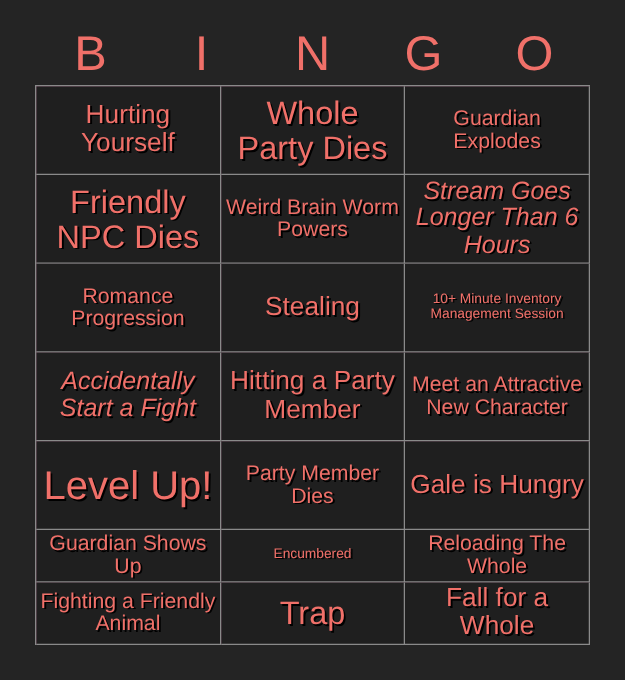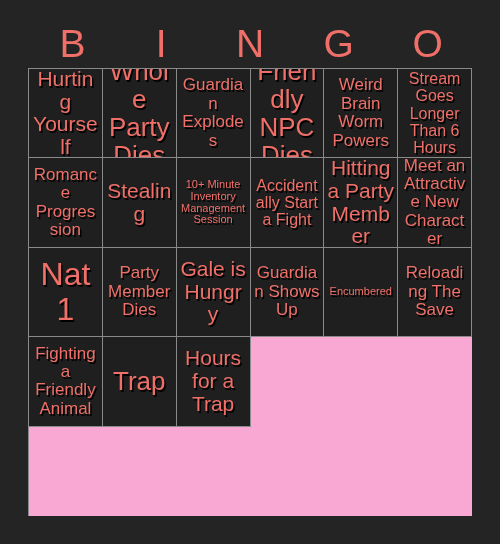--- a/index.html
+++ b/index.html
@@ -38,21 +38,21 @@
     letter-spacing: 0px;
     user-select: none;
   }
   #grid {
     position: absolute;
     left: 28px;
     top: 68px;
     width: 444px;
     height: 448px;
     display: grid;
-    grid-template-columns: repeat(6, 1fr);
+    grid-template-columns: repeat(3, 1fr);
     grid-template-rows: repeat(5, 1fr);
     border-top: 1px solid #8a8a8a;
     border-left: 1px solid #8a8a8a;
     box-sizing: border-box;
     background: #f9a8d4;
   }
   .cell {
     border-right: 1px solid #8a8a8a;
     border-bottom: 1px solid #8a8a8a;
     box-sizing: border-box;
@@ -68,21 +68,21 @@
   .cell-text {
     display: block;
     width: 100%;
     color: #F07069;
     text-shadow: 1.5px 1.5px 0px #000000;
     line-height: 1.08;
     word-wrap: break-word;
   }
   
   .cell-text[data-size="xs"]  { font-size: 11px; }
-  .cell-text[data-size="s"]   { font-size: 16px; }
+  .cell-text[data-size="s"]   { font-size: 20px; font-style: italic; }
   .cell-text[data-size="m"]   { font-size: 17px; }
   .cell-text[data-size="l"]   { font-size: 21px; }
   .cell-text[data-size="xl"]  { font-size: 26px; }
   .cell-text[data-size="xxl"] { font-size: 32px; }
 </style>
 </head>
 <body>
 
 <div id="card">
 
@@ -129,42 +129,42 @@
       <span class="cell-text" data-size="s">Accidentally Start a Fight</span>
     </div>
     <div class="cell">
       <span class="cell-text" data-size="l">Hitting a Party Member</span>
     </div>
     <div class="cell">
       <span class="cell-text" data-size="m">Meet an Attractive New Character</span>
     </div>
 
     <div class="cell">
-      <span class="cell-text" data-size="xxl">Nat 1</span>
+      <span class="cell-text" data-size="xxl">Level Up!</span>
     </div>
     <div class="cell">
       <span class="cell-text" data-size="m">Party Member Dies</span>
     </div>
     <div class="cell">
       <span class="cell-text" data-size="l">Gale is Hungry</span>
     </div>
     <div class="cell">
       <span class="cell-text" data-size="m">Guardian Shows Up</span>
     </div>
 
     <div class="cell">
       <span class="cell-text" data-size="xs">Encumbered</span>
     </div>
     <div class="cell">
-      <span class="cell-text" data-size="m">Reloading The Save</span>
+      <span class="cell-text" data-size="m">Reloading The Whole</span>
     </div>
     <div class="cell">
       <span class="cell-text" data-size="m">Fighting a Friendly Animal</span>
     </div>
     <div class="cell">
       <span class="cell-text" data-size="xl">Trap</span>
     </div>
     <div class="cell">
-      <span class="cell-text" data-size="l">Hours for a Trap</span>
+      <span class="cell-text" data-size="l">Fall for a Whole</span>
     </div>
 
   </div>
 </div>
 
 </body></html>

